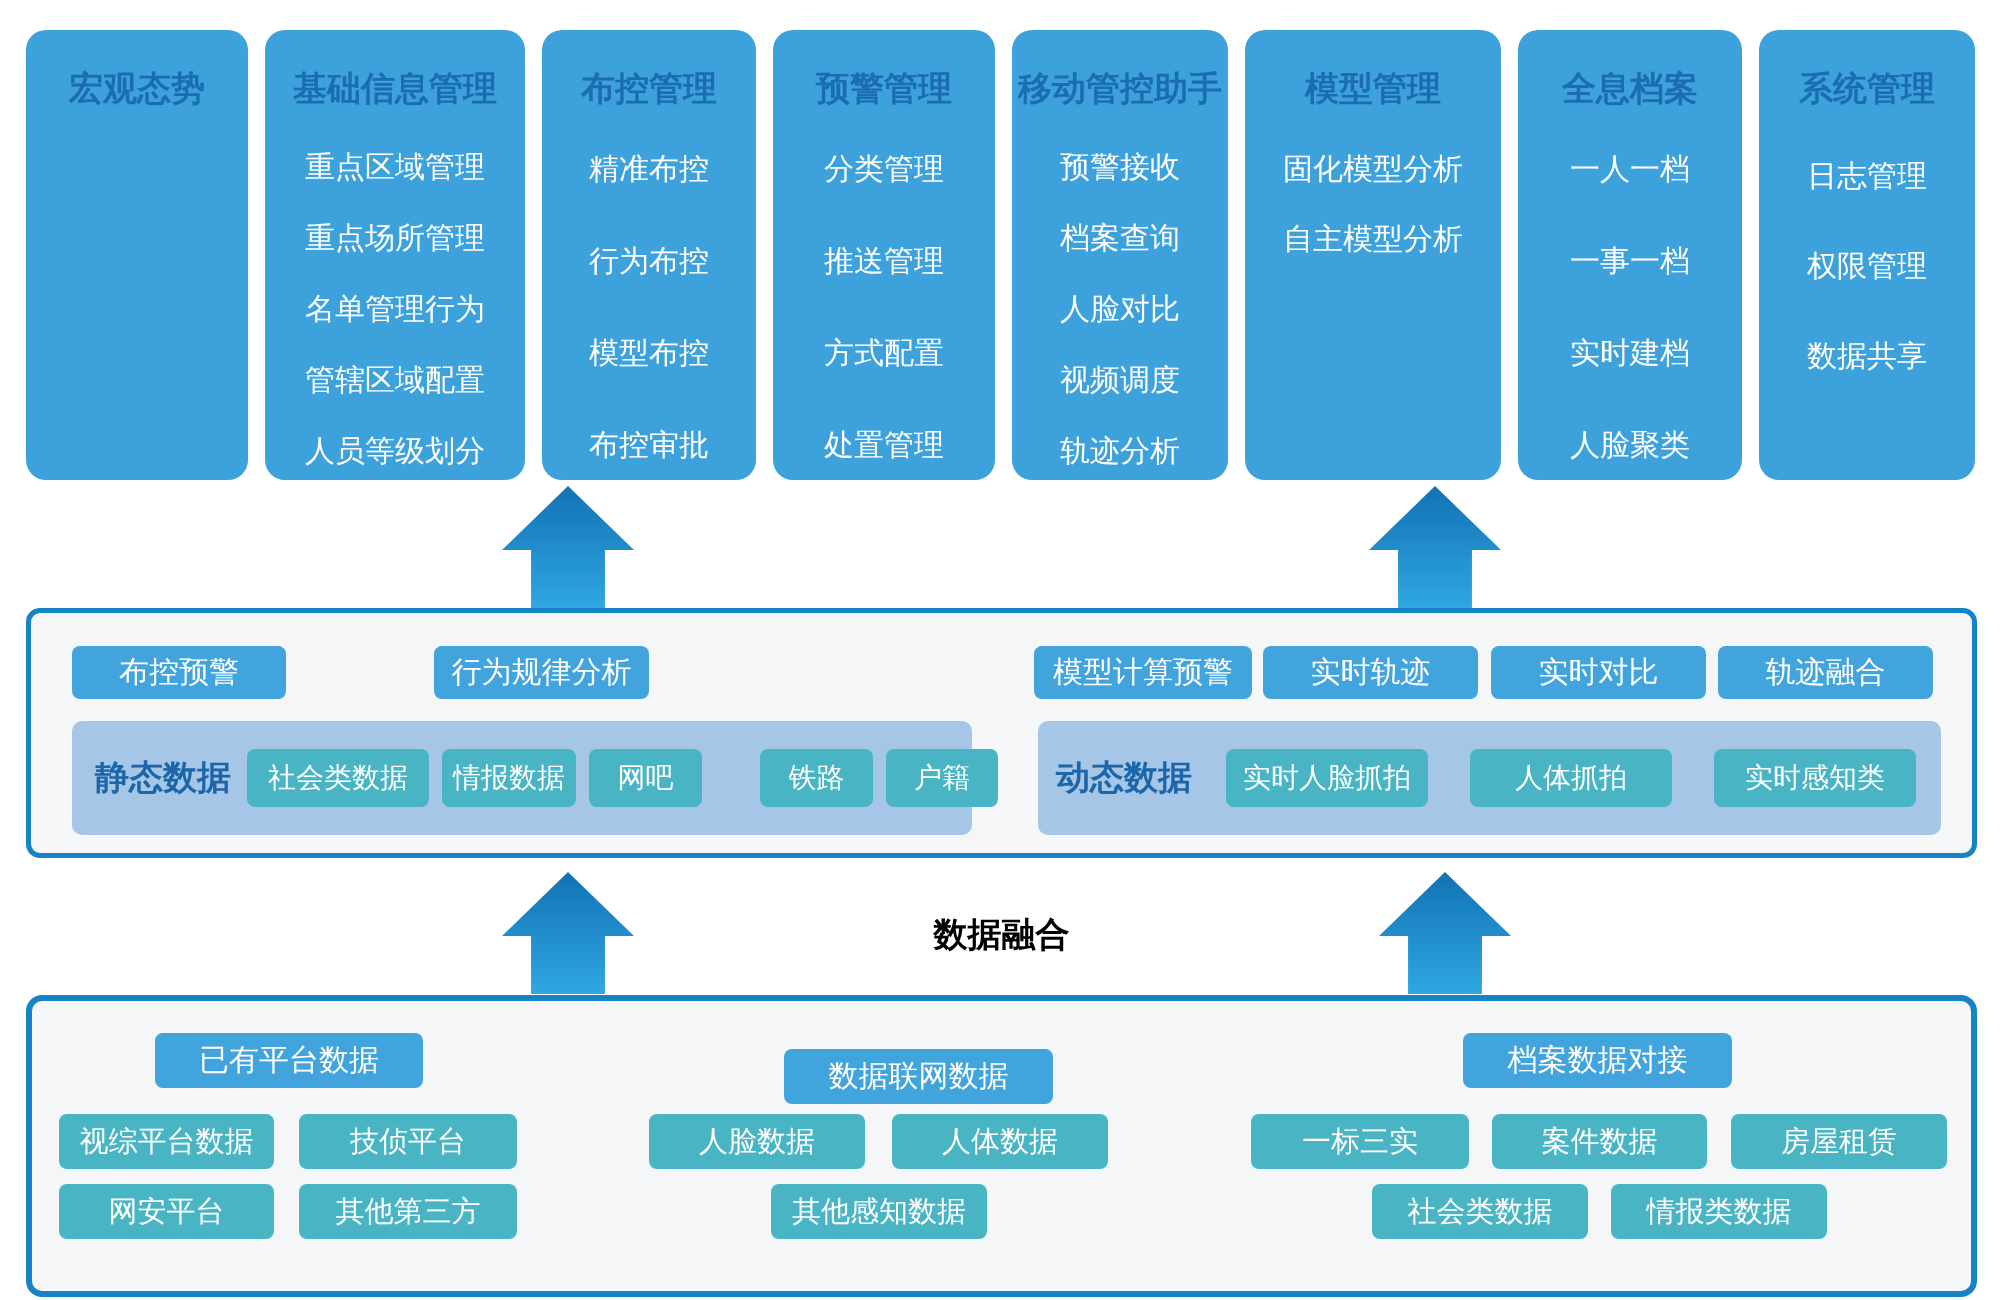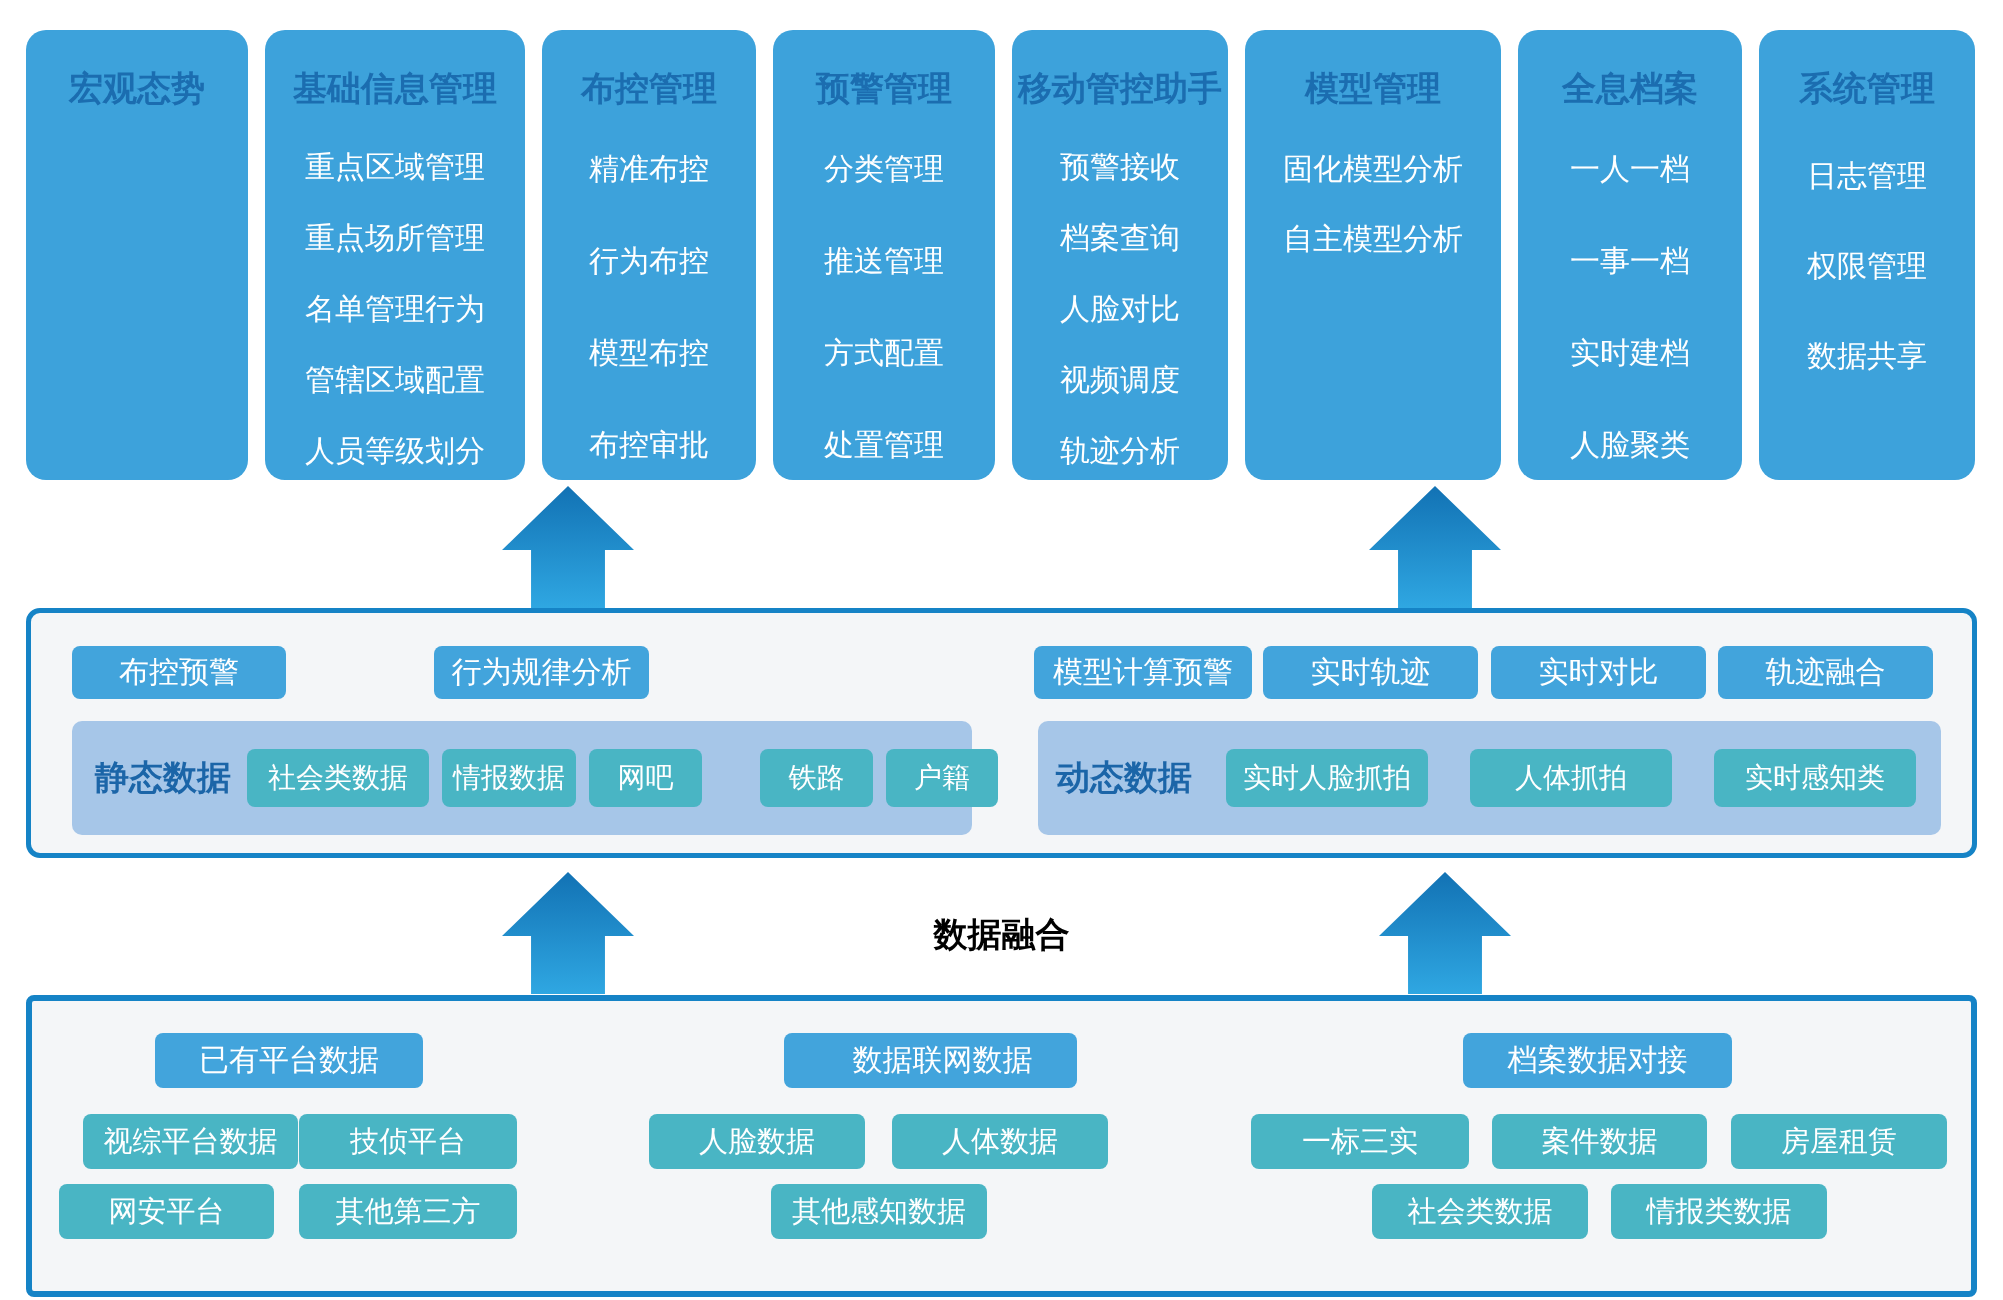--- a/index.html
+++ b/index.html
@@ -58,21 +58,21 @@
   .strip-dynamic .strip-label{margin-right:34px;}
   .strip-dynamic .tag-teal{margin-right:42px;}
   
   .fusion-label{
     position:absolute;left:0;top:912px;width:2003px;text-align:center;
     font-size:34px;font-weight:bold;color:#000000;
   }
   
   .bottom-box{
     position:absolute;left:26px;top:995px;width:1951px;height:302px;box-sizing:border-box;
-    background:#f4f6f8;border:6px solid #1583c6;border-radius:8px;
+    background:#f4f6f8;border:6px solid #1583c6;border-radius:16px;
   }
   .bottom-box .tag-blue{height:55px;}
   .bottom-box .tag-teal{position:absolute;height:55px;font-size:29px;}
 </style>
 </head>
 <body>
 
 <div class="page">
 
   <div class="cards-row">
@@ -171,26 +171,26 @@
     </div>
   </div>
 
   <div class="fusion-label">数据融合</div>
   <div class="arrow" style="left:502px;top:872px;"></div>
   <div class="arrow" style="left:1379px;top:872px;"></div>
 
   <div class="bottom-box">
 
     <div class="tag-blue" style="left:123px;top:32px;width:268px;">已有平台数据</div>
-    <div class="tag-teal" style="left:27px;top:113px;width:215px;margin-left:24px;">视综平台数据</div>
+    <div class="tag-teal" style="left:27px;top:113px;width:215px;">视综平台数据</div>
     <div class="tag-teal" style="left:267px;top:113px;width:218px;">技侦平台</div>
     <div class="tag-teal" style="left:27px;top:183px;width:215px;">网安平台</div>
     <div class="tag-teal" style="left:267px;top:183px;width:218px;">其他第三方</div>
 
-    <div class="tag-blue" style="left:752px;top:32px;width:269px;padding-left:24px;">数据联网数据</div>
+    <div class="tag-blue" style="left:752px;top:48px;width:269px;">数据联网数据</div>
     <div class="tag-teal" style="left:617px;top:113px;width:216px;">人脸数据</div>
     <div class="tag-teal" style="left:860px;top:113px;width:216px;">人体数据</div>
     <div class="tag-teal" style="left:739px;top:183px;width:216px;">其他感知数据</div>
 
     <div class="tag-blue" style="left:1431px;top:32px;width:269px;">档案数据对接</div>
     <div class="tag-teal" style="left:1219px;top:113px;width:218px;">一标三实</div>
     <div class="tag-teal" style="left:1460px;top:113px;width:215px;">案件数据</div>
     <div class="tag-teal" style="left:1699px;top:113px;width:216px;">房屋租赁</div>
     <div class="tag-teal" style="left:1340px;top:183px;width:216px;">社会类数据</div>
     <div class="tag-teal" style="left:1579px;top:183px;width:216px;">情报类数据</div>

